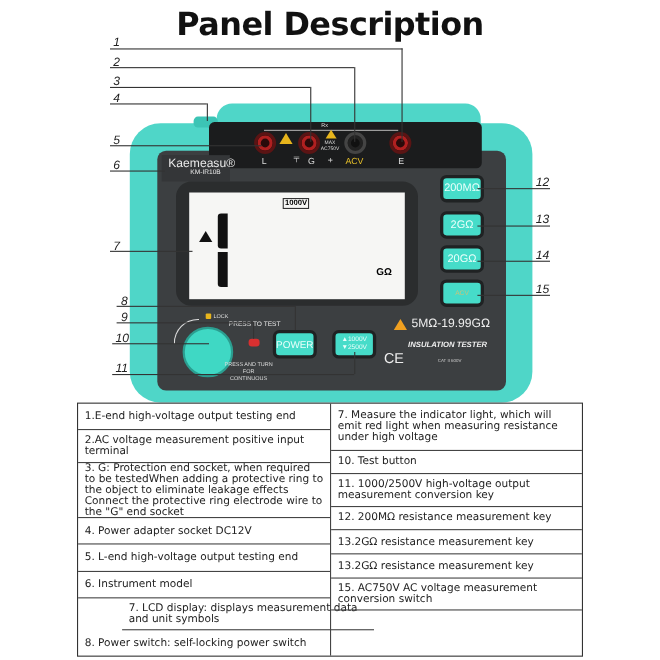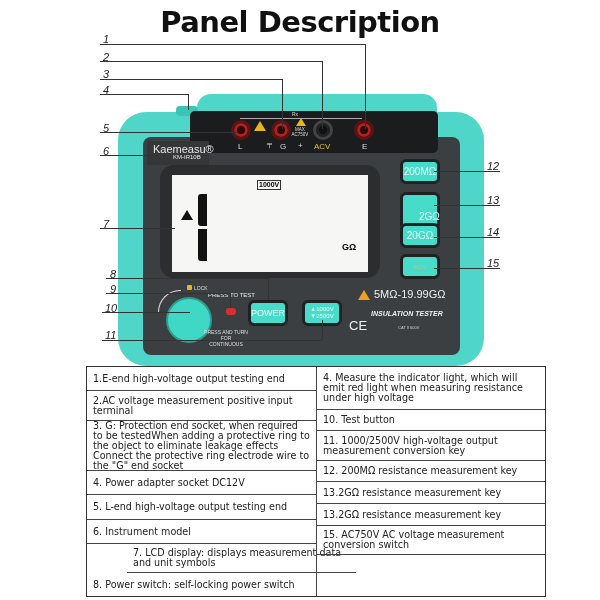--- a/index.html
+++ b/index.html
@@ -19,21 +19,21 @@
   .jack.black { border-color:#444; box-shadow: inset 0 0 0 3px #222; background:#111; }
   .tlabel { color:#ddd; font-size:8px; }
   .brand { color:#e8e8e8; font-size:11px; }
   .lcd-bezel { background:#2b2d2e; border-radius:14px; }
   .lcd { background:#f6f6f4; }
   .key { background:#46dcc9; border-radius:6px; border:3px solid #1f2223; color:#e9fffb; font-size:10px; text-align:center; box-sizing:border-box; }
   .knob { width:46px; height:46px; border-radius:50%; background:#3fd8c4; border:2px solid #2b9e90; box-sizing:border-box; }
   .small-w { color:#ddd; font-size:5px; text-align:center; }
 
   
-  .tbl { left:86px; top:366px; width:460px; height:231px; border:1.5px solid #333; box-sizing:border-box; }
+  .tbl { left:70px; top:366px; width:460px; height:231px; border:1.5px solid #333; box-sizing:border-box; }
   .cell { position:absolute; border-bottom:1px solid #444; box-sizing:border-box; padding:2px 6px; font-family:"DejaVu Sans", sans-serif; font-size:9.6px; line-height:10px; color:#222; display:flex; align-items:center; }
   .cell span { display:block; }
   .colsep { left:229px; top:0; width:1px; height:100%; background:#444; }
 </style>
 </head>
 <body>
 
 <div class="abs title">Panel Description</div>
 
 <div class="abs" style="left:0;top:0;width:600px;height:370px;">
@@ -71,21 +71,21 @@
 
   <div class="abs lcd-bezel" style="left:160px;top:165px;width:220px;height:113px;"></div>
   <div class="abs lcd" style="left:172px;top:175px;width:196px;height:97px;"></div>
   <div class="abs" style="left:257px;top:180px;font-size:7px;font-weight:bold;border:1px solid #333;padding:0 1px;line-height:8px;">1000V</div>
   <div class="abs" style="left:181px;top:210px;width:0;height:0;border-left:6px solid transparent;border-right:6px solid transparent;border-bottom:10px solid #111;"></div>
   <div class="abs" style="left:198px;top:194px;width:9px;height:32px;background:#111;border-radius:3px 0 0 3px;"></div>
   <div class="abs" style="left:198px;top:229px;width:9px;height:32px;background:#111;border-radius:0 0 0 3px;"></div>
   <div class="abs" style="left:342px;top:242px;font-size:9px;font-weight:bold;">GΩ</div>
 
   <button class="abs key" style="left:400px;top:159px;width:40px;height:25px;padding:0;">200MΩ</button>
-  <button class="abs key" style="left:400px;top:192px;width:40px;height:25px;padding:16px;">2GΩ</button>
+  <button class="abs key" style="left:400px;top:192px;width:40px;height:25px;padding:4px;">2GΩ</button>
   <button class="abs key" style="left:400px;top:223px;width:40px;height:25px;padding:0;">20GΩ</button>
   <button class="abs key" style="left:400px;top:254px;width:40px;height:25px;padding:0;color:#c8c27a;font-size:6px;"><span>ACV</span></button>
 
   <div class="abs" style="left:158px;top:290px;width:22px;height:22px;border-top:1.5px solid #ddd;border-left:1.5px solid #ddd;border-radius:22px 0 0 0;"></div>
   <div class="abs" style="left:187px;top:285px;width:5px;height:5px;background:#e8b51c;border-radius:1px;"></div>
   <div class="abs small-w" style="left:194px;top:285px;">LOCK</div>
   <div class="abs knob" style="left:166px;top:297px;"></div>
   <div class="abs" style="left:208px;top:292px;color:#e6e6e6;font-size:6px;">PRESS TO TEST</div>
   <div class="abs" style="left:226px;top:308px;width:10px;height:7px;background:#d83030;border-radius:3px;"></div>
   <div class="abs small-w" style="left:204px;top:329px;width:44px;line-height:6px;">PRESS AND TURN FOR CONTINUOUS</div>
@@ -174,21 +174,21 @@
       <span>6. Instrument model</span>
     </div>
   <div class="cell" style="left:0;top:177px;width:229px;height:29px;margin-left:40px;">
       <span>7. LCD display: displays measurement data and unit symbols</span>
     </div>
   <div class="cell" style="left:0;top:206px;width:229px;height:23px;border-bottom:none;">
       <span>8. Power switch: self-locking power switch</span>
     </div>
 
   <div class="cell" style="left:230px;top:0;width:228px;height:43px;">
-      <span>4. Measure the indicator light, which will emit red light when measuring resistance under high voltage</span>
+      <span>7. Measure the indicator light, which will emit red light when measuring resistance under high voltage</span>
     </div>
   <div class="cell" style="left:230px;top:43px;width:228px;height:21px;">
       <span>10. Test button</span>
     </div>
   <div class="cell" style="left:230px;top:64px;width:228px;height:30px;">
       <span>11. 1000/2500V high-voltage output measurement conversion key</span>
     </div>
   <div class="cell" style="left:230px;top:94px;width:228px;height:21px;">
       <span>12. 200MΩ resistance measurement key</span>
     </div>

